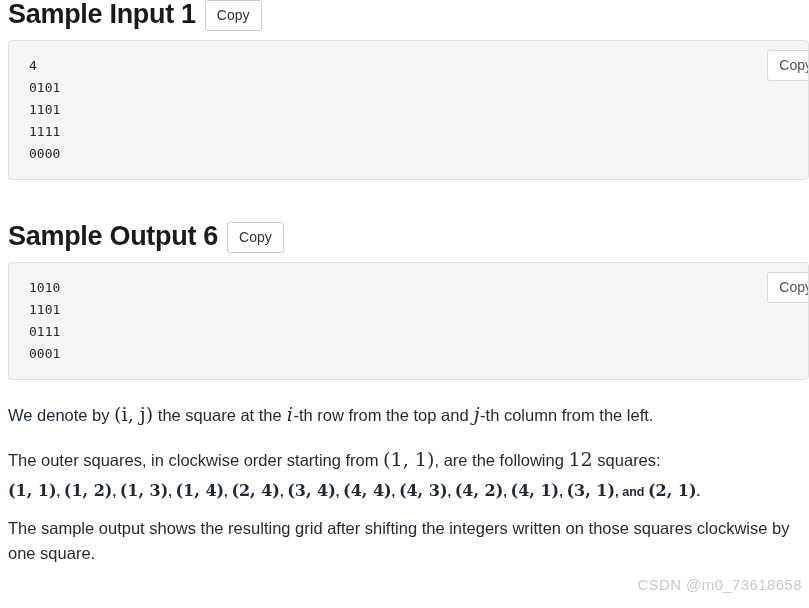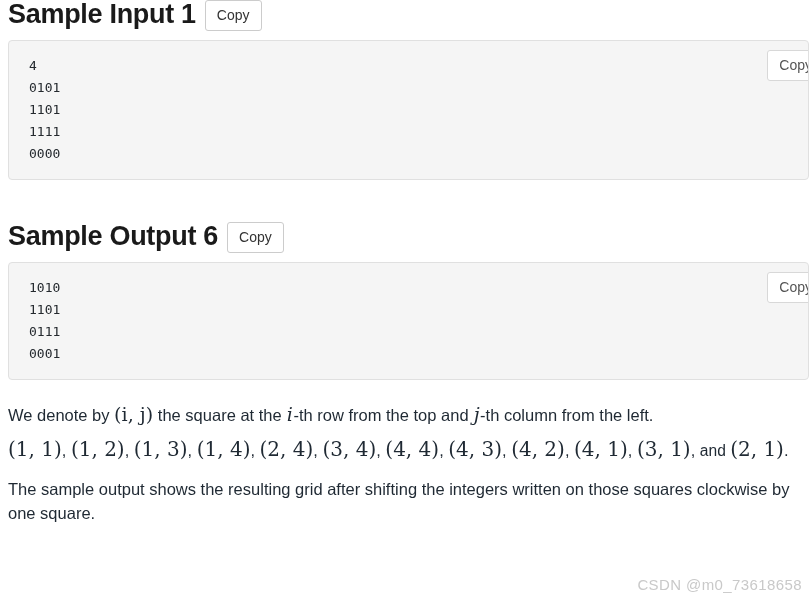--- a/index.html
+++ b/index.html
@@ -99,25 +99,26 @@
     font-size: 16.5px;
     line-height: 1.5;
     color: #1f2933;
     margin: 0;
   }
   .para.p1 { margin-top: 16px; }
   .para.p2 { margin-top: 16px; }
   .para.p4 { margin-top: 14px; }
 
   .mathlist {
-    font-size: 20px;
+    font-size: 16px;
     line-height: 1.35;
     margin-top: 6px;
     white-space: nowrap;
     color: #1f2933;
+    font-weight: bold;
   }
   .mj i, .mjv {
     font-family: "DejaVu Serif", "Liberation Serif", serif;
     font-style: italic;
     font-size: 1.16em;
     padding: 0 0.5px;
   }
   .mjn {
     font-family: "DejaVu Serif", "Liberation Serif", serif;
     font-style: normal;
@@ -173,20 +174,21 @@
 1101
 0111
 0001</pre>
     <button class="code-inner-copy">Copy</button>
   </div>
 
   <div class="prose">
 
     <p class="para p1"><span>We denote by </span><span class="tuple mjn">(i, j)</span><span> the square at the </span><span class="mjv">i</span><span>-th row from the top and </span><span class="mjv">j</span><span>-th column from the left.</span></p>
 
+    <p class="para p2"><span>The outer squares, in clockwise order starting from </span><span class="tuple mjn">(1, 1)</span><span>, are the following </span><span class="mjn">12</span><span> squares:</span></p>
 
     <div class="mathlist" id="squares-list"><span class="tuple">(1, 1)</span><span class="sep">, </span><span class="tuple">(1, 2)</span><span class="sep">, </span><span class="tuple">(1, 3)</span><span class="sep">, </span><span class="tuple">(1, 4)</span><span class="sep">, </span><span class="tuple">(2, 4)</span><span class="sep">, </span><span class="tuple">(3, 4)</span><span class="sep">, </span><span class="tuple">(4, 4)</span><span class="sep">, </span><span class="tuple">(4, 3)</span><span class="sep">, </span><span class="tuple">(4, 2)</span><span class="sep">, </span><span class="tuple">(4, 1)</span><span class="sep">, </span><span class="tuple">(3, 1)</span><span class="sep">, </span><span class="andw">and </span><span class="tuple">(2, 1)</span><span class="sep">.</span></div>
 
     <p class="para p4">The sample output shows the resulting grid after shifting the integers written on those squares clockwise by one square.</p>
   </div>
 
   <div class="watermark">CSDN @m0_73618658</div>
 </div>
 
 </body></html>

